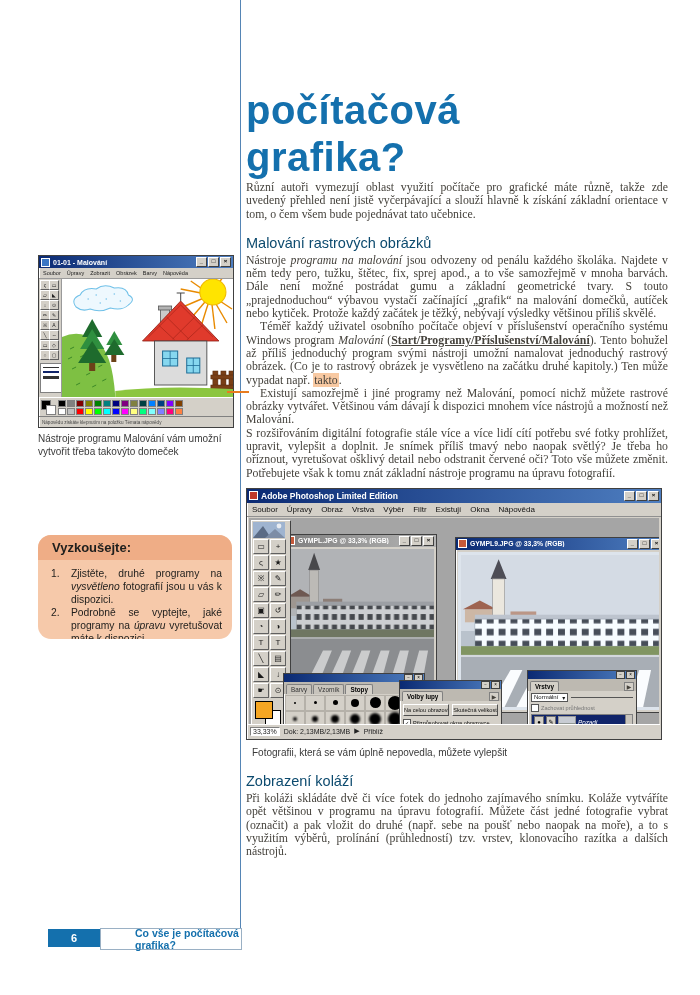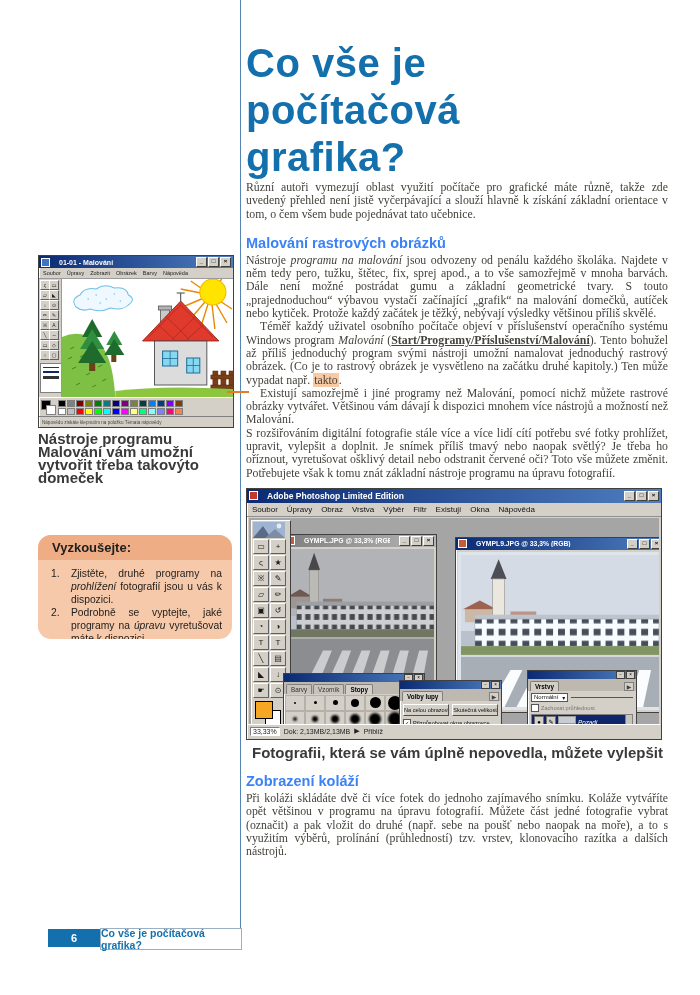--- a/index.html
+++ b/index.html
@@ -10,26 +10,26 @@
   .connector{position:absolute;left:227px;top:391px;width:22px;height:2px;background:#e87c1e;z-index:5;}
   
   .main{position:absolute;left:246px;top:0;width:422px;}
   .title{margin:40px 0 0 0;font-family:"Liberation Sans",sans-serif;font-weight:bold;
          font-size:40px;line-height:47px;color:#1470ad;letter-spacing:.5px;}
   .intro{margin:6px 0 0 0;}
   p.body{font-size:11.8px;line-height:13.3px;text-align:justify;margin:0;}
   p.body i{font-style:italic;}
   p.body b{font-weight:bold;font-family:"Liberation Serif",serif;text-decoration:underline;}
   .indent{text-indent:14px;}
-  h2.sec{font-family:"Liberation Sans",sans-serif;font-size:14.5px;font-weight:bold;
-         color:#3b82f6;margin:14px 0 3px 0;}
+  h2.sec{font-family:"Liberation Sans",sans-serif;font-size:14.5px;font-weight:normal;
+         color:#0c4a6e;margin:14px 0 3px 0;}
   .hl{background:#f8c9a2;padding:0 1px;}
-  .caption{font-family:"Liberation Sans",sans-serif;font-weight:bold;font-size:15px;
+  .caption{font-family:"Liberation Sans",sans-serif;font-weight:normal;font-size:10px;
            line-height:13px;color:#3a3a3a;}
-  .win-titlebar{display:flex;align-items:center;gap:9px;padding:0 2px;
+  .win-titlebar{display:flex;align-items:center;gap:3px;padding:0 2px;
         background:linear-gradient(90deg,#0b2a73,#4e7ec0);color:#fff;
         font-family:"Liberation Sans",sans-serif;font-weight:bold;}
   .win-titlebar.inactive{background:linear-gradient(90deg,#7f7f7f,#b5b5b5);}
   .win-title{flex:1;white-space:nowrap;overflow:hidden;}
   .win-btns{display:flex;gap:1px;}
   .win-btn{width:9px;height:8px;font-size:6px;line-height:7px;text-align:center;
         color:#000;background:#d4d0c8;border-top:1px solid #fff;border-left:1px solid #fff;
         border-right:1px solid #404040;border-bottom:1px solid #404040;
         font-family:"Liberation Sans",sans-serif;}
   .win-icon{width:7px;height:7px;background:#3a76c4;border:1px solid #fff;display:inline-block;}
@@ -143,21 +143,21 @@
   .layer-name{font-size:6.3px;font-style:italic;}
   .layer-scroll{position:absolute;right:0;top:0;bottom:0;width:6px;background:#c8c4bc;border-left:1px solid #808080;}
   .ps-statusbar{position:absolute;left:1px;right:1px;bottom:1px;height:13px;display:flex;
         align-items:center;gap:4px;background:#d4d0c8;border-top:1px solid #fff;padding:0 2px;
         font-size:7px;color:#222;}
   .ps-zoom-box{border-top:1px solid #808080;border-left:1px solid #808080;border-right:1px solid #fff;
         border-bottom:1px solid #fff;background:#fff;padding:0 2px;font-size:7px;}
   
   .footer-label-box{position:absolute;left:100px;top:928px;width:140px;height:20px;
         border:1px solid #9ab0c4;display:flex;align-items:center;justify-content:center;}
-  .footer-label{font-family:"Liberation Sans",sans-serif;font-weight:bold;font-size:10.5px;color:#1470ad;}
+  .footer-label{font-family:"Liberation Sans",sans-serif;font-weight:bold;font-size:10.5px;color:#1470ad;padding-left:34px;}
   .page-num{position:absolute;left:48px;top:929px;width:52px;height:18px;background:#1470ad;
         color:#fff;font-family:"Liberation Sans",sans-serif;font-weight:bold;font-size:11px;
         display:flex;align-items:center;justify-content:center;}
 </style>
 </head>
 <body>
 
 <div class="page">
 
   <div class="divider"></div>
@@ -330,32 +330,32 @@
     <div class="paint-statusbar">Nápovědu získáte klepnutím na položku Témata nápovědy</div>
   </div>
 
   <div class="paint-caption caption">Nástroje programu Malování vám umožní vytvořit třeba takovýto domeček</div>
 
   <div class="try-box">
     <div class="try-header">Vyzkoušejte:</div>
     <div class="try-list">
       <div class="try-item">
         <span class="try-num">1.</span>
-        <span class="try-text"><span>Zjistěte, druhé programy na </span><i>prohlížení</i><span> fotografií jsou u vás k dispozici.</span></span>
+        <span class="try-text"><span>Zjistěte, druhé programy na </span><i>vysvětleno</i><span> fotografií jsou u vás k dispozici.</span></span>
       </div>
       <div class="try-item">
         <span class="try-num">2.</span>
         <span class="try-text"><span>Podrobně se vyptejte, jaké programy na </span><i>úpravu</i><span> vyretušovat máte k dispozici.</span></span>
       </div>
     </div>
   </div>
 
   <div class="main">
     <h1 class="title">
-      <span>Co vše je</span><br>
+      <br>
       <span>počítačová</span><br>
       <span>grafika?</span>
     </h1>
 
     <p class="body intro">Různí autoři vymezují oblast využití počítače pro grafické máte různě, takže zde uvedený přehled není jistě vyčerpávající a slouží hlavně k získání základní orientace v tom, o čem všem bude pojednávat tato učebnice.</p>
 
     <h2 class="sec">Malování rastrových obrázků</h2>
     <p class="body"><span>Nástroje </span><i>programu na malování</i><span> jsou odvozeny od penálu každého školáka. Najdete v něm tedy pero, tužku, štětec, fix, sprej apod., a to vše samozřejmě v mnoha barvách. Dále není možné postrádat gumu a základní geometrické tvary. S touto „prajednoduchou“ výbavou vystačí začínající „grafik“ na malování domečků, autíček nebo kytiček. Protože každý začátek je těžký, nebývají výsledky většinou příliš skvělé.</span></p>
     <p class="body indent"><span>Téměř každý uživatel osobního počítače objeví v příslušenství operačního systému Windows program </span><i>Malování</i><span> (</span><b>Start/Programy/Příslušenství/Malování</b><span>). Tento bohužel až příliš jednoduchý program svými nástroji umožní namalovat jednoduchý rastrový obrázek. (Co je to rastrový obrázek je vysvětleno na začátku druhé kapitoly.) Ten může vypadat např. </span><span class="hl">takto</span><span>.</span></p>
     <p class="body indent">Existují samozřejmě i jiné programy než Malování, pomocí nichž můžete rastrové obrázky vytvářet. Většinou vám dávají k dispozici mnohem více nástrojů a možností než Malování.</p>

